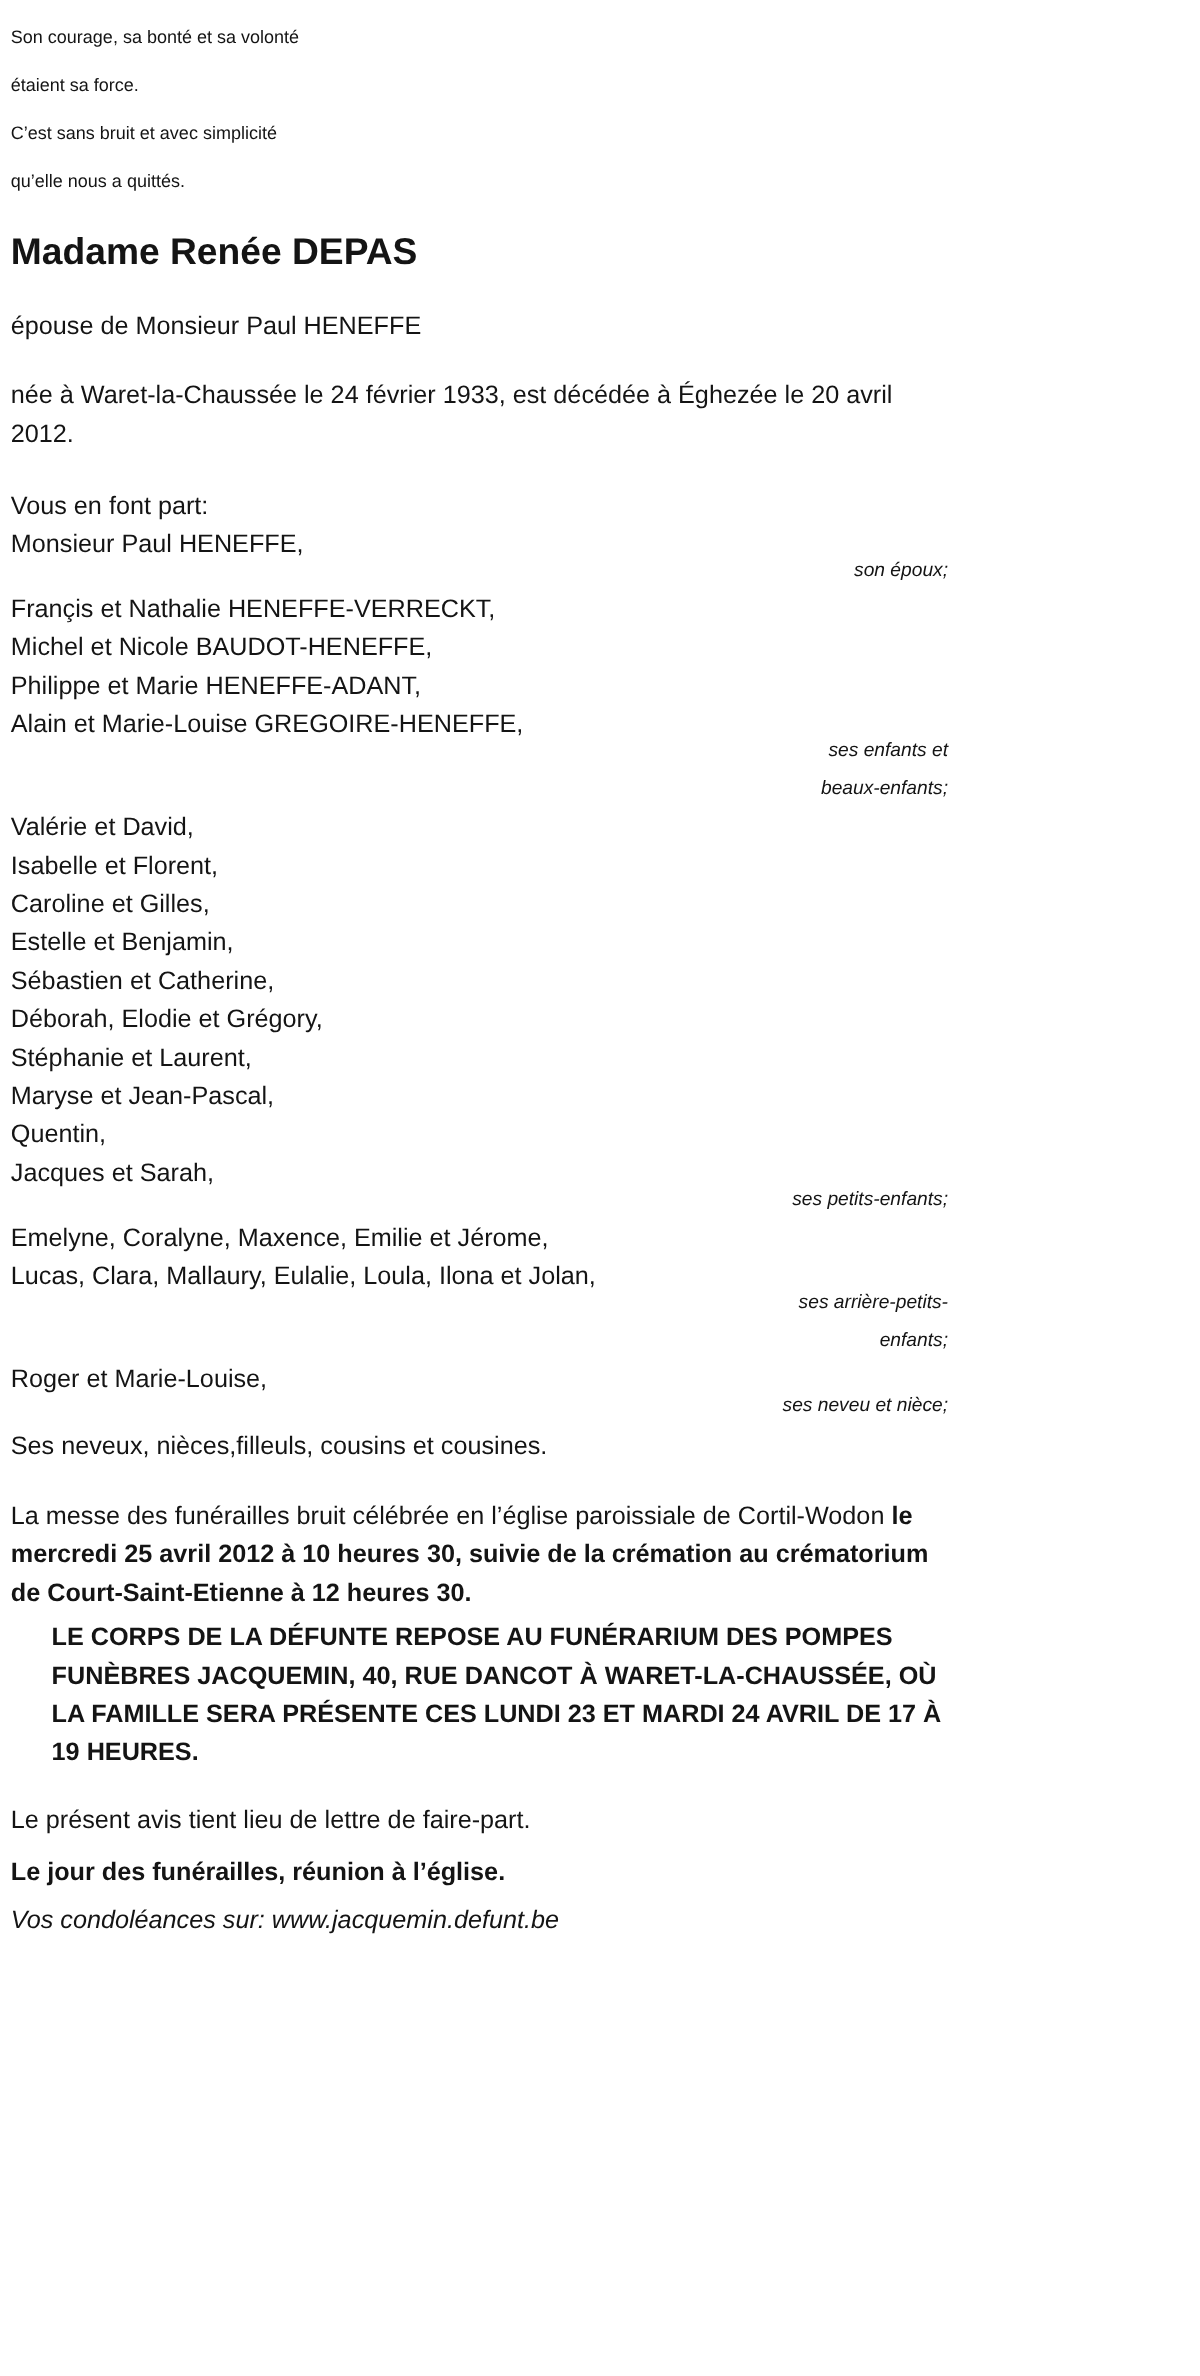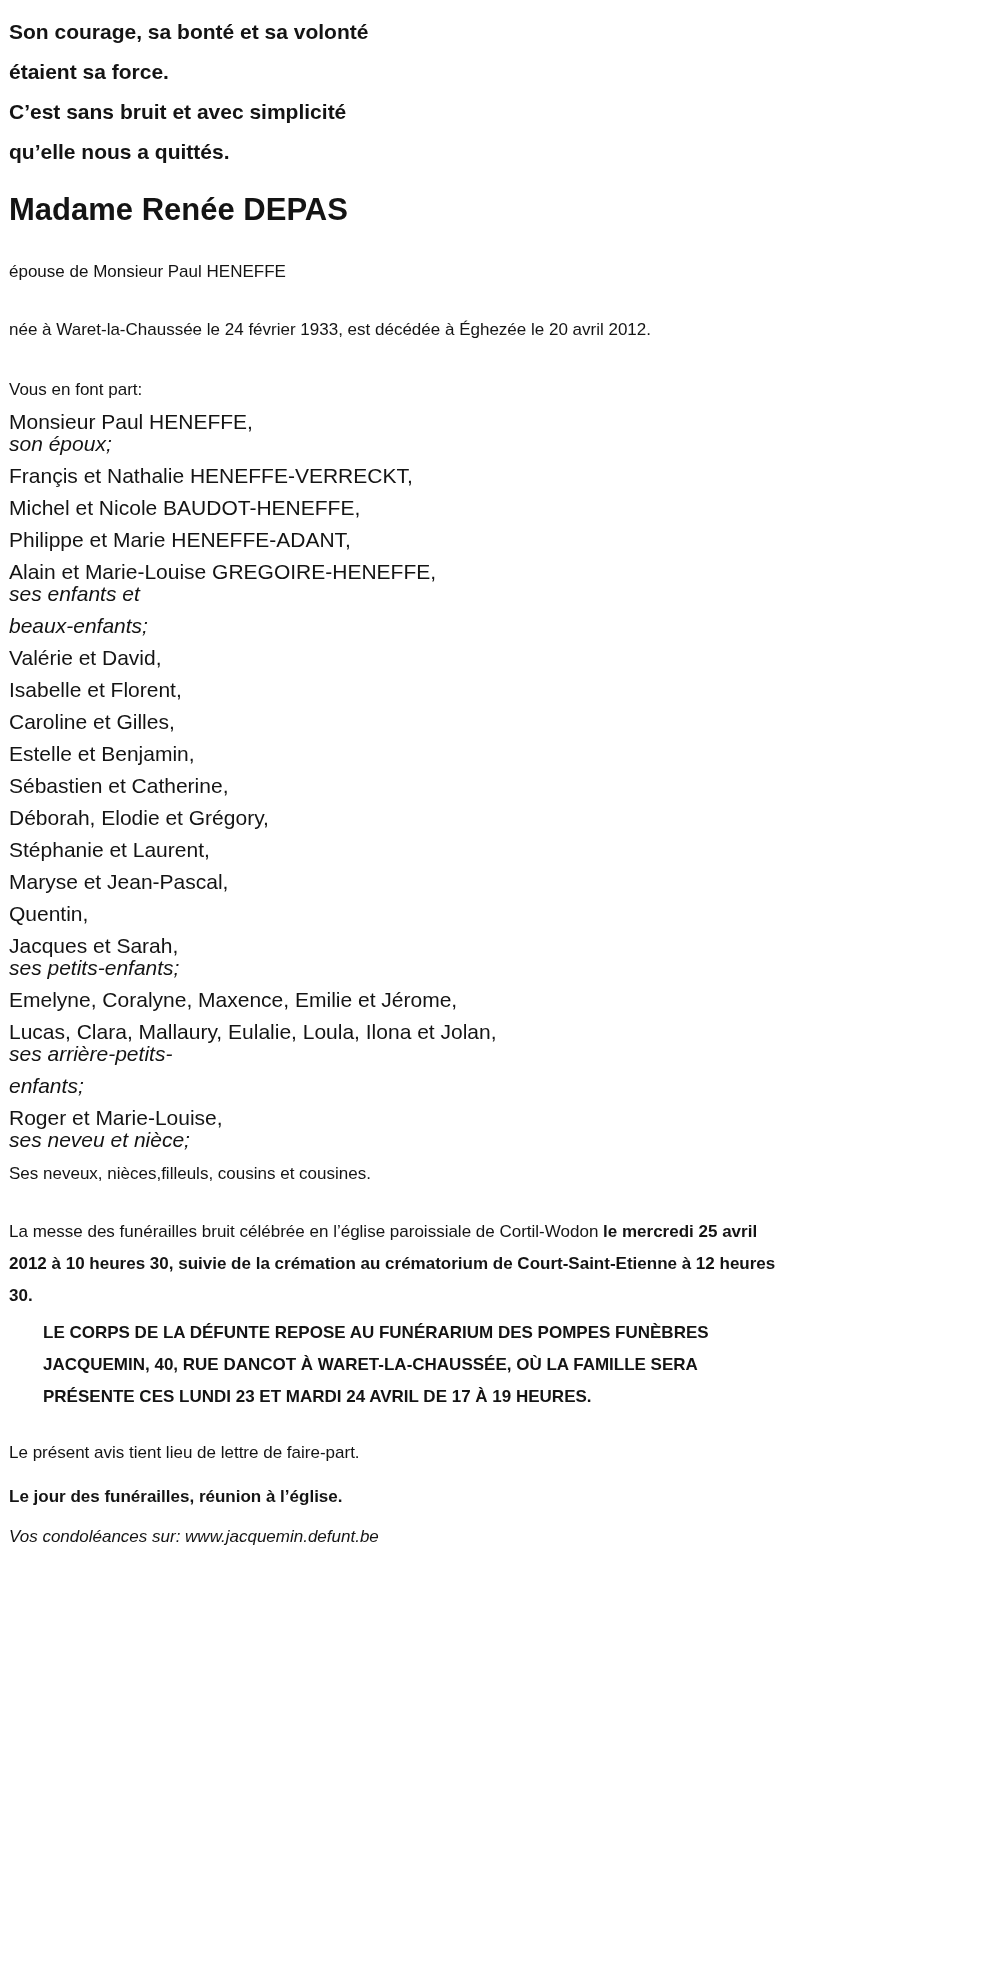--- a/index.html
+++ b/index.html
@@ -10,49 +10,50 @@
     color: #141414;
     font-family: "Liberation Sans", sans-serif;
     box-sizing: border-box;
   }
   .page {
     box-sizing: border-box;
     width: 1000px;
     padding: 12px 210px 0 9px; 
   }
   .epigraph {
-    font-weight: 700;
-    font-size: 21px;
+    font-weight: 400;
+    font-size: 15px;
     line-height: 40px;
     white-space: pre-line;
     margin: 0 0 16px 0;
   }
   .title {
     font-size: 31px;
     font-weight: 700;
     line-height: 44px;
     margin: 10px 0 24px 0;
   }
   .body-text {
-    font-size: 17px;
+    font-size: 21px;
     line-height: 32px;
     margin: 0;
   }
   .subtitle { margin: 0 0 26px 0; }
   .life-dates { margin: 0 0 10px 0; }
   .announced { margin: 28px 0 0 0; }
   .names {
     white-space: pre-line;
     font-size: 21px;
     line-height: 32px;
   }
   .relation {
     font-style: italic;
+    text-align: right;
     white-space: pre-line;
-    font-size: 21px;
+    font-size: 16px;
     line-height: 32px;
     margin-top: -10px;
   }
   .relatives { margin-top: 2px; }
   .service { margin-top: 26px; }
   .bold { font-weight: 700; }
   .repose { margin-top: 5px; font-weight: 700; margin-left: 34px; }
   .reunion { margin-top: 12px; font-weight: 700; }
   .fairepart { margin-top: 24px; }
   .condolences { margin-top: 8px; font-style: italic; }

